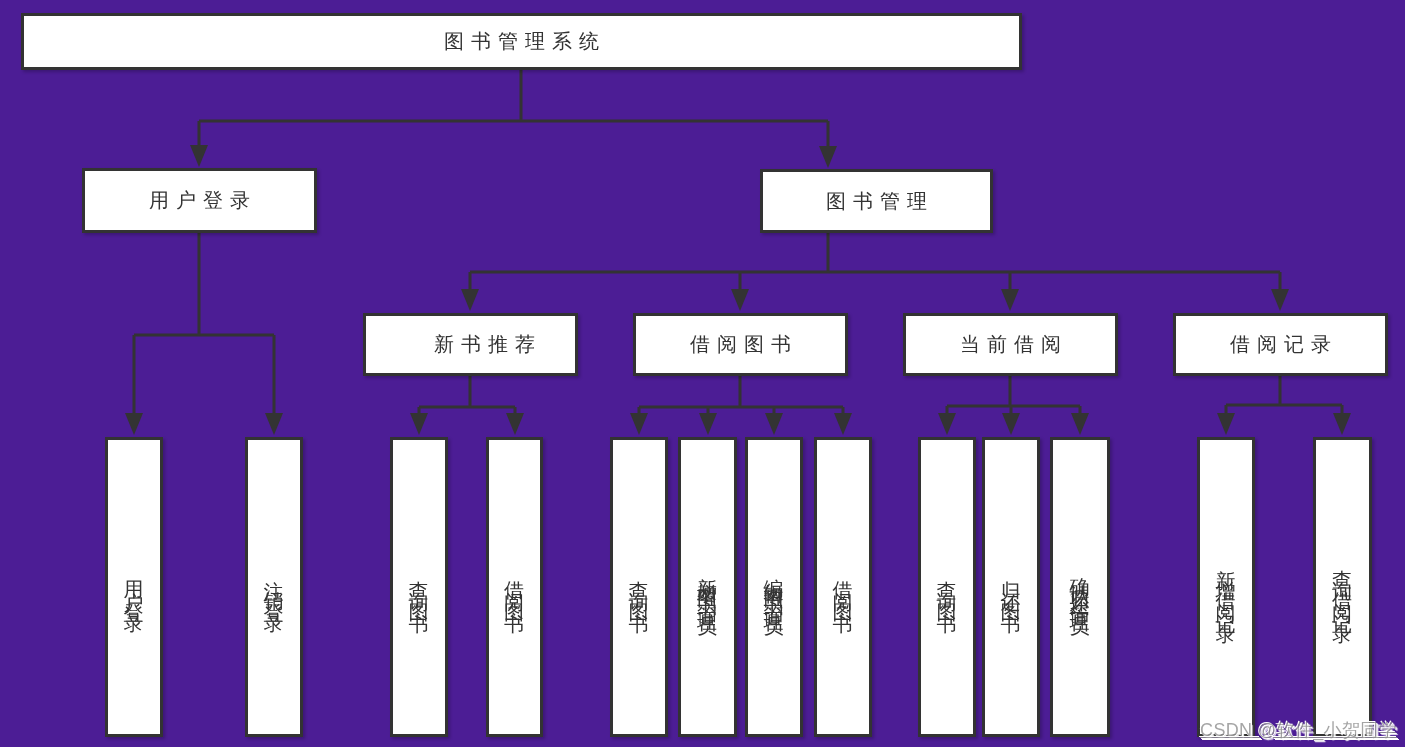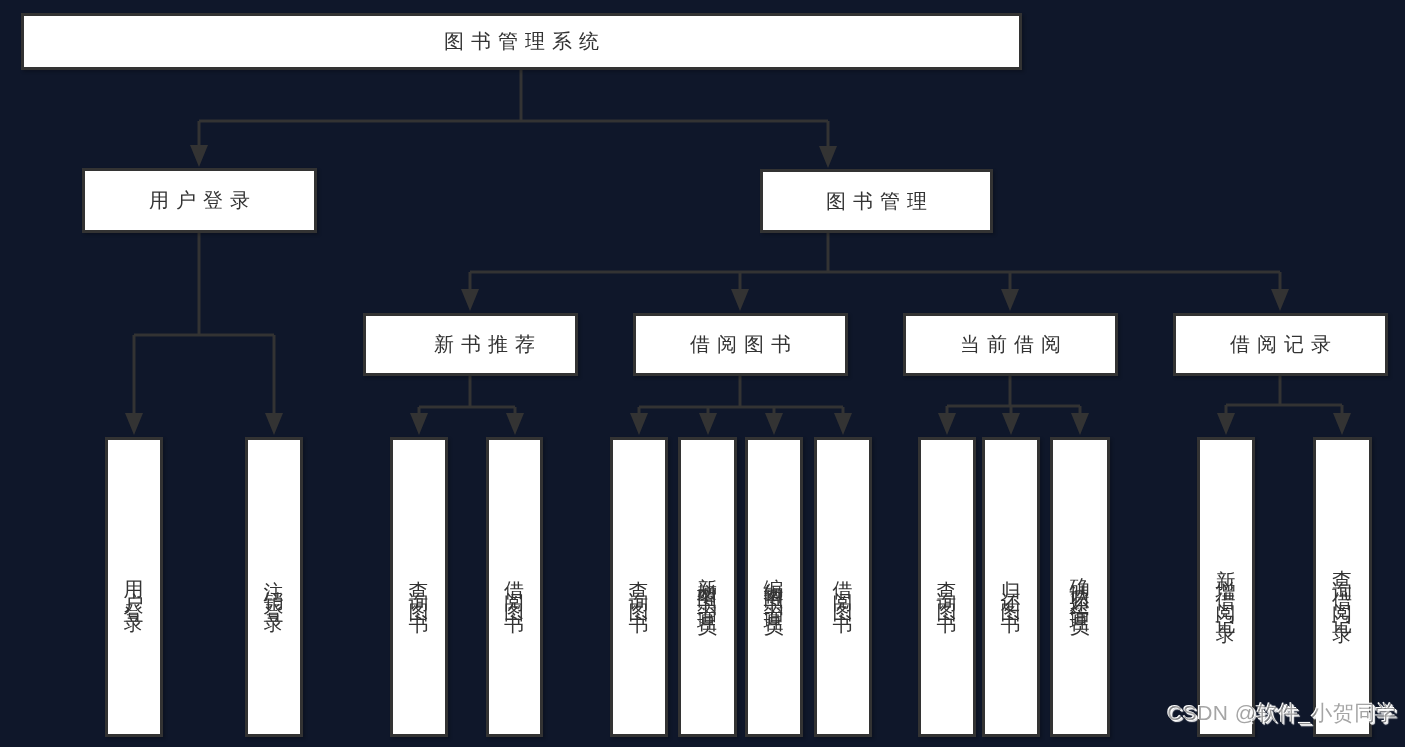--- a/index.html
+++ b/index.html
@@ -1,20 +1,20 @@
 <!DOCTYPE html>
 <html><head>
 <meta charset="utf-8">
 <style>
   html, body { margin: 0; padding: 0; background: #ffffff; }
   .canvas {
     position: relative;
     width: 1405px;
     height: 747px;
-    background: #0f172a;
+    background: #4c1d95;
     font-family: "Liberation Sans", sans-serif;
     color: #333333;
     overflow: hidden;
   }
   svg.connectors {
     position: absolute;
     left: 0; top: 0;
     width: 1405px; height: 747px;
     z-index: 1;
   }
@@ -43,27 +43,28 @@
     font-size: 20px;
     line-height: 1.1;
     white-space: nowrap;
   }
   .leaf-s span { letter-spacing: 0.55em; }
   .leaf-m span { letter-spacing: 0.55em; }
   .leaf-l span { letter-spacing: 0.28em; }
   .watermark {
     position: absolute;
     right: 8px;
-    bottom: 20px;
+    bottom: 5px;
     z-index: 10;
-    font-size: 21px;
+    font-size: 18px;
     color: rgba(145,145,145,0.82);
     text-shadow: 1px 1px 0 #ffffff, -1px -1px 0 #ffffff, 2px 2px 1px #ffffff;
     white-space: nowrap;
     letter-spacing: 0.02em;
+    text-decoration: underline;
   }
 </style>
 </head>
 <body>
 
 <div class="canvas">
 
   <svg class="connectors" viewBox="0 0 1405 747">
 
     <path d="M521 70 V121 M199 121 H828 M199 121 V146 M828 121 V147"></path>

